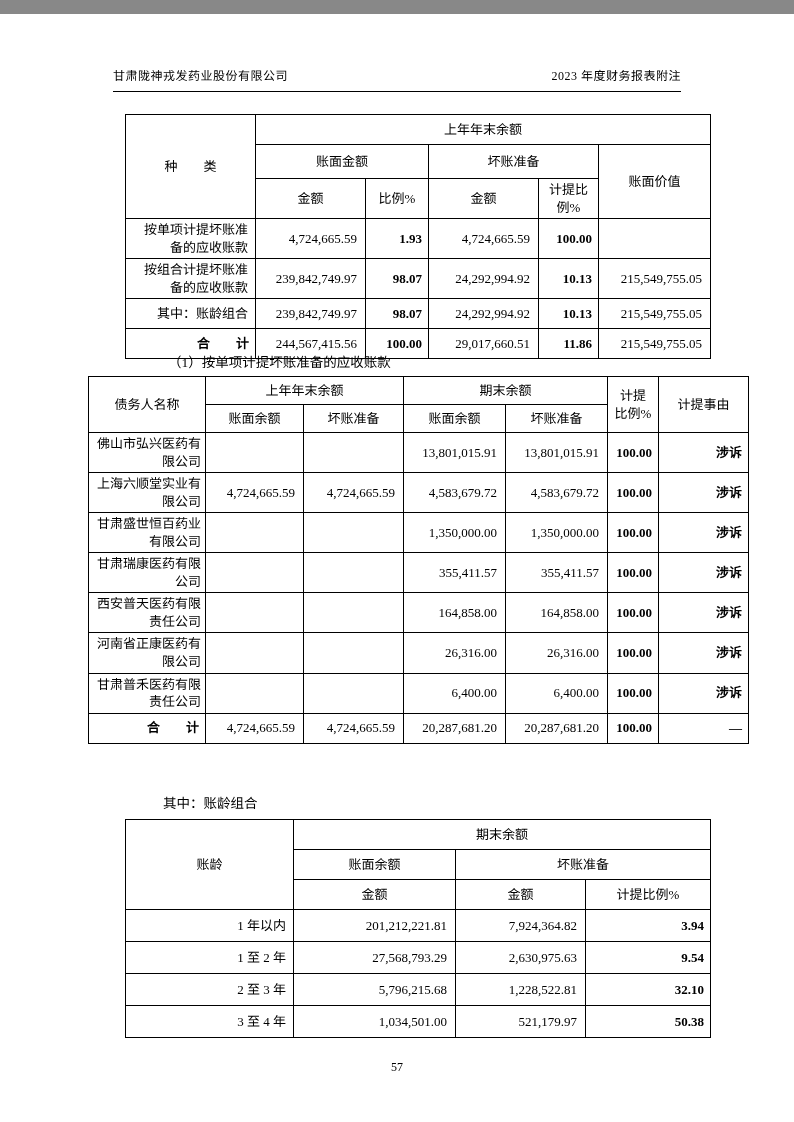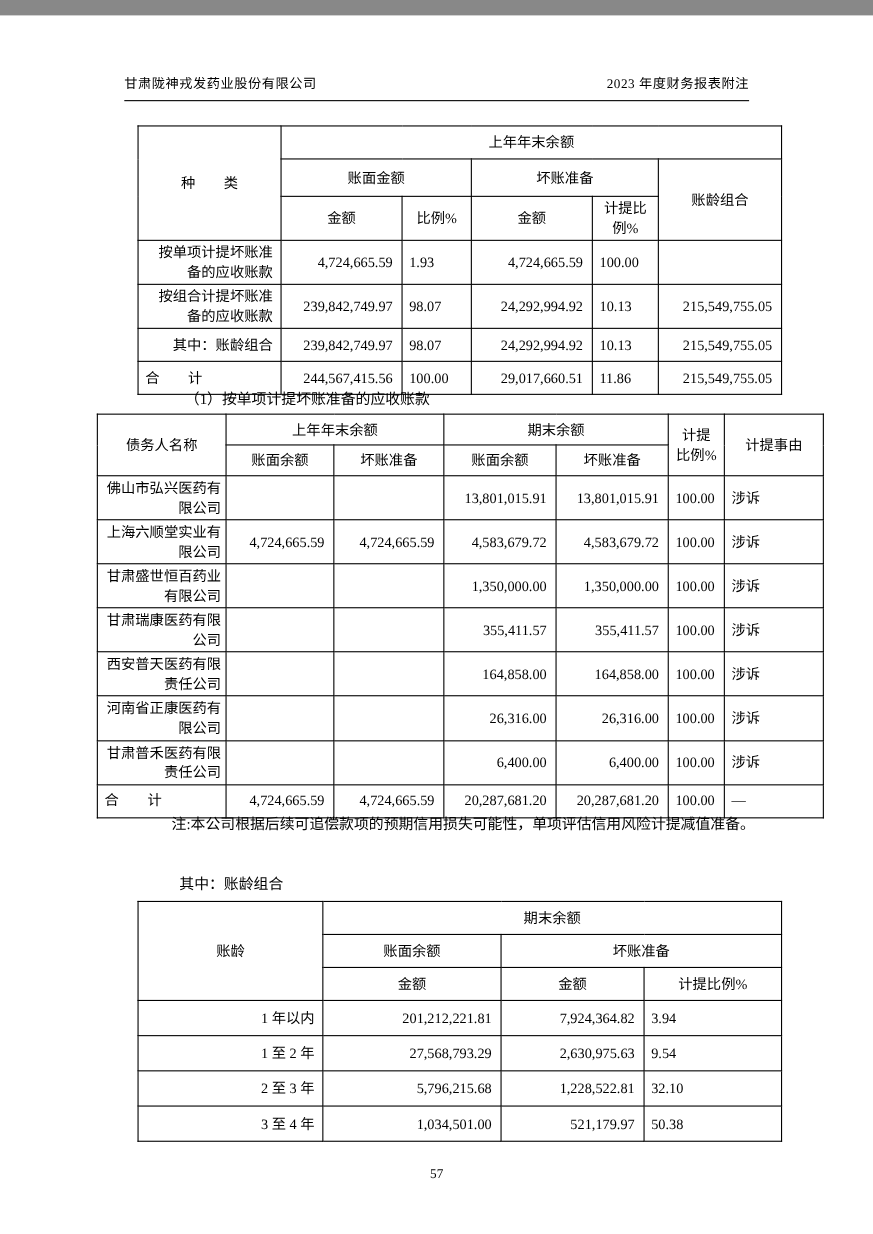--- a/index.html
+++ b/index.html
@@ -19,21 +19,21 @@
     display: flex; justify-content: space-between; align-items: flex-end;
     font-size: 12px; letter-spacing: 0.5px;
     border-bottom: 1px solid #000; padding-bottom: 7px;
   }
   
   table { border-collapse: collapse; table-layout: fixed; font-size: 13px; line-height: 1.35; }
   th, td { border: 1px solid #000; padding: 2px 6px; font-weight: normal; overflow: hidden; }
   th { text-align: center; vertical-align: middle; }
   td { vertical-align: middle; }
   .l { text-align: right; padding: 2px 7px; }
-  .c { text-align: left; }
+  .c { text-align: right; font-weight: bold; }
   .r { text-align: right; padding-right: 8px; }
   
   .table1 { position: absolute; left: 125px; top: 100px; width: 585px; }
   .table2 { position: absolute; left: 88px;  top: 362px; width: 660px; }
   .table3 { position: absolute; left: 125px; top: 805px; width: 585px; }
   .table2 td.l { padding: 2px 4px; border-radius: 14px; }
   .table3 td.l { padding-left: 9px; }
   
   .para { position: absolute; font-size: 13.5px; white-space: nowrap; }
   #item1    { left: 168px; top: 337px; }
@@ -62,21 +62,21 @@
         <col style="width:112px">
     </colgroup>
     <tbody>
         <tr style="height:30px">
       <th rowspan="3">种　　类</th>
       <th colspan="5">上年年末余额</th>
     </tr>
     <tr style="height:34px">
       <th colspan="2">账面金额</th>
       <th colspan="2">坏账准备</th>
-      <th rowspan="2">账龄组合</th>
+      <th rowspan="2">账面价值</th>
     </tr>
     <tr style="height:36px">
       <th>金额</th>
       <th>比例%</th>
       <th>金额</th>
       <th>计提比例%</th>
     </tr>
     <tr style="height:38px">
       <td class="l">按单项计提坏账准备的应收账款</td>
       <td class="r">4,724,665.59</td>
@@ -206,21 +206,20 @@
       <td class="r">4,724,665.59</td>
       <td class="r">4,724,665.59</td>
       <td class="r">20,287,681.20</td>
       <td class="r">20,287,681.20</td>
       <td class="c">100.00</td>
       <td class="c">—</td>
     </tr>
   </tbody>
     </table>
 
-  <div class="para" id="note">注:本公司根据后续可追偿款项的预期信用损失可能性，单项评估信用风险计提减值准备。</div>
   <div class="para" id="item2sub">其中：账龄组合</div>
 
   <table class="table3">
     <colgroup>
       <col style="width:168px">
         <col style="width:162px">
         <col style="width:130px">
         <col style="width:125px">
     </colgroup>
     <tbody>

